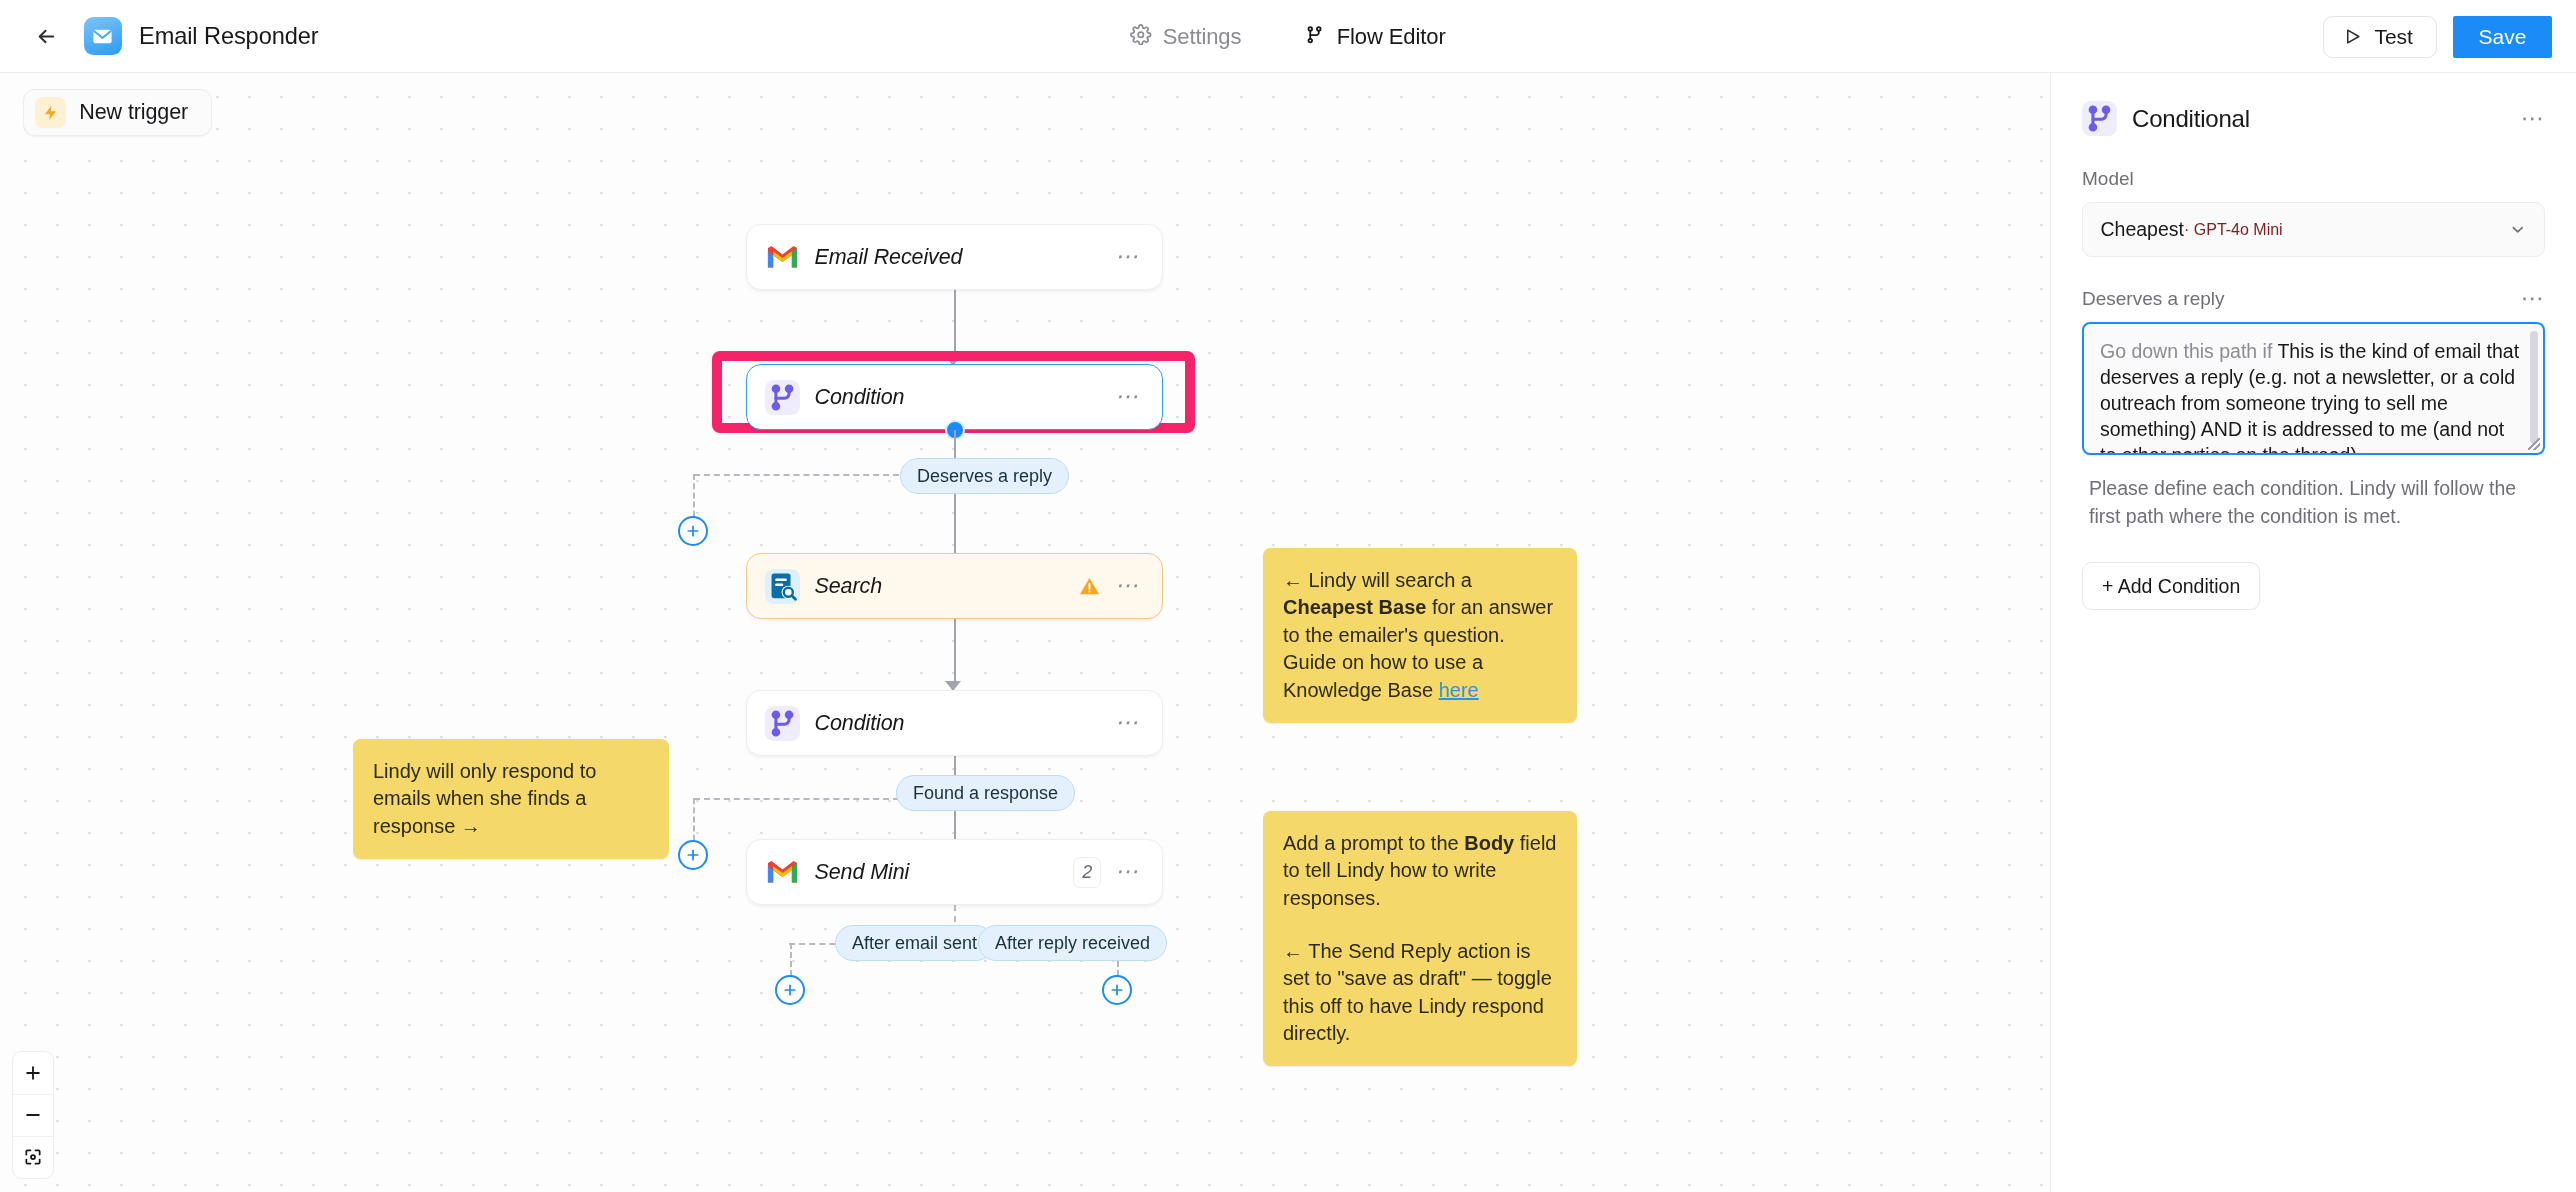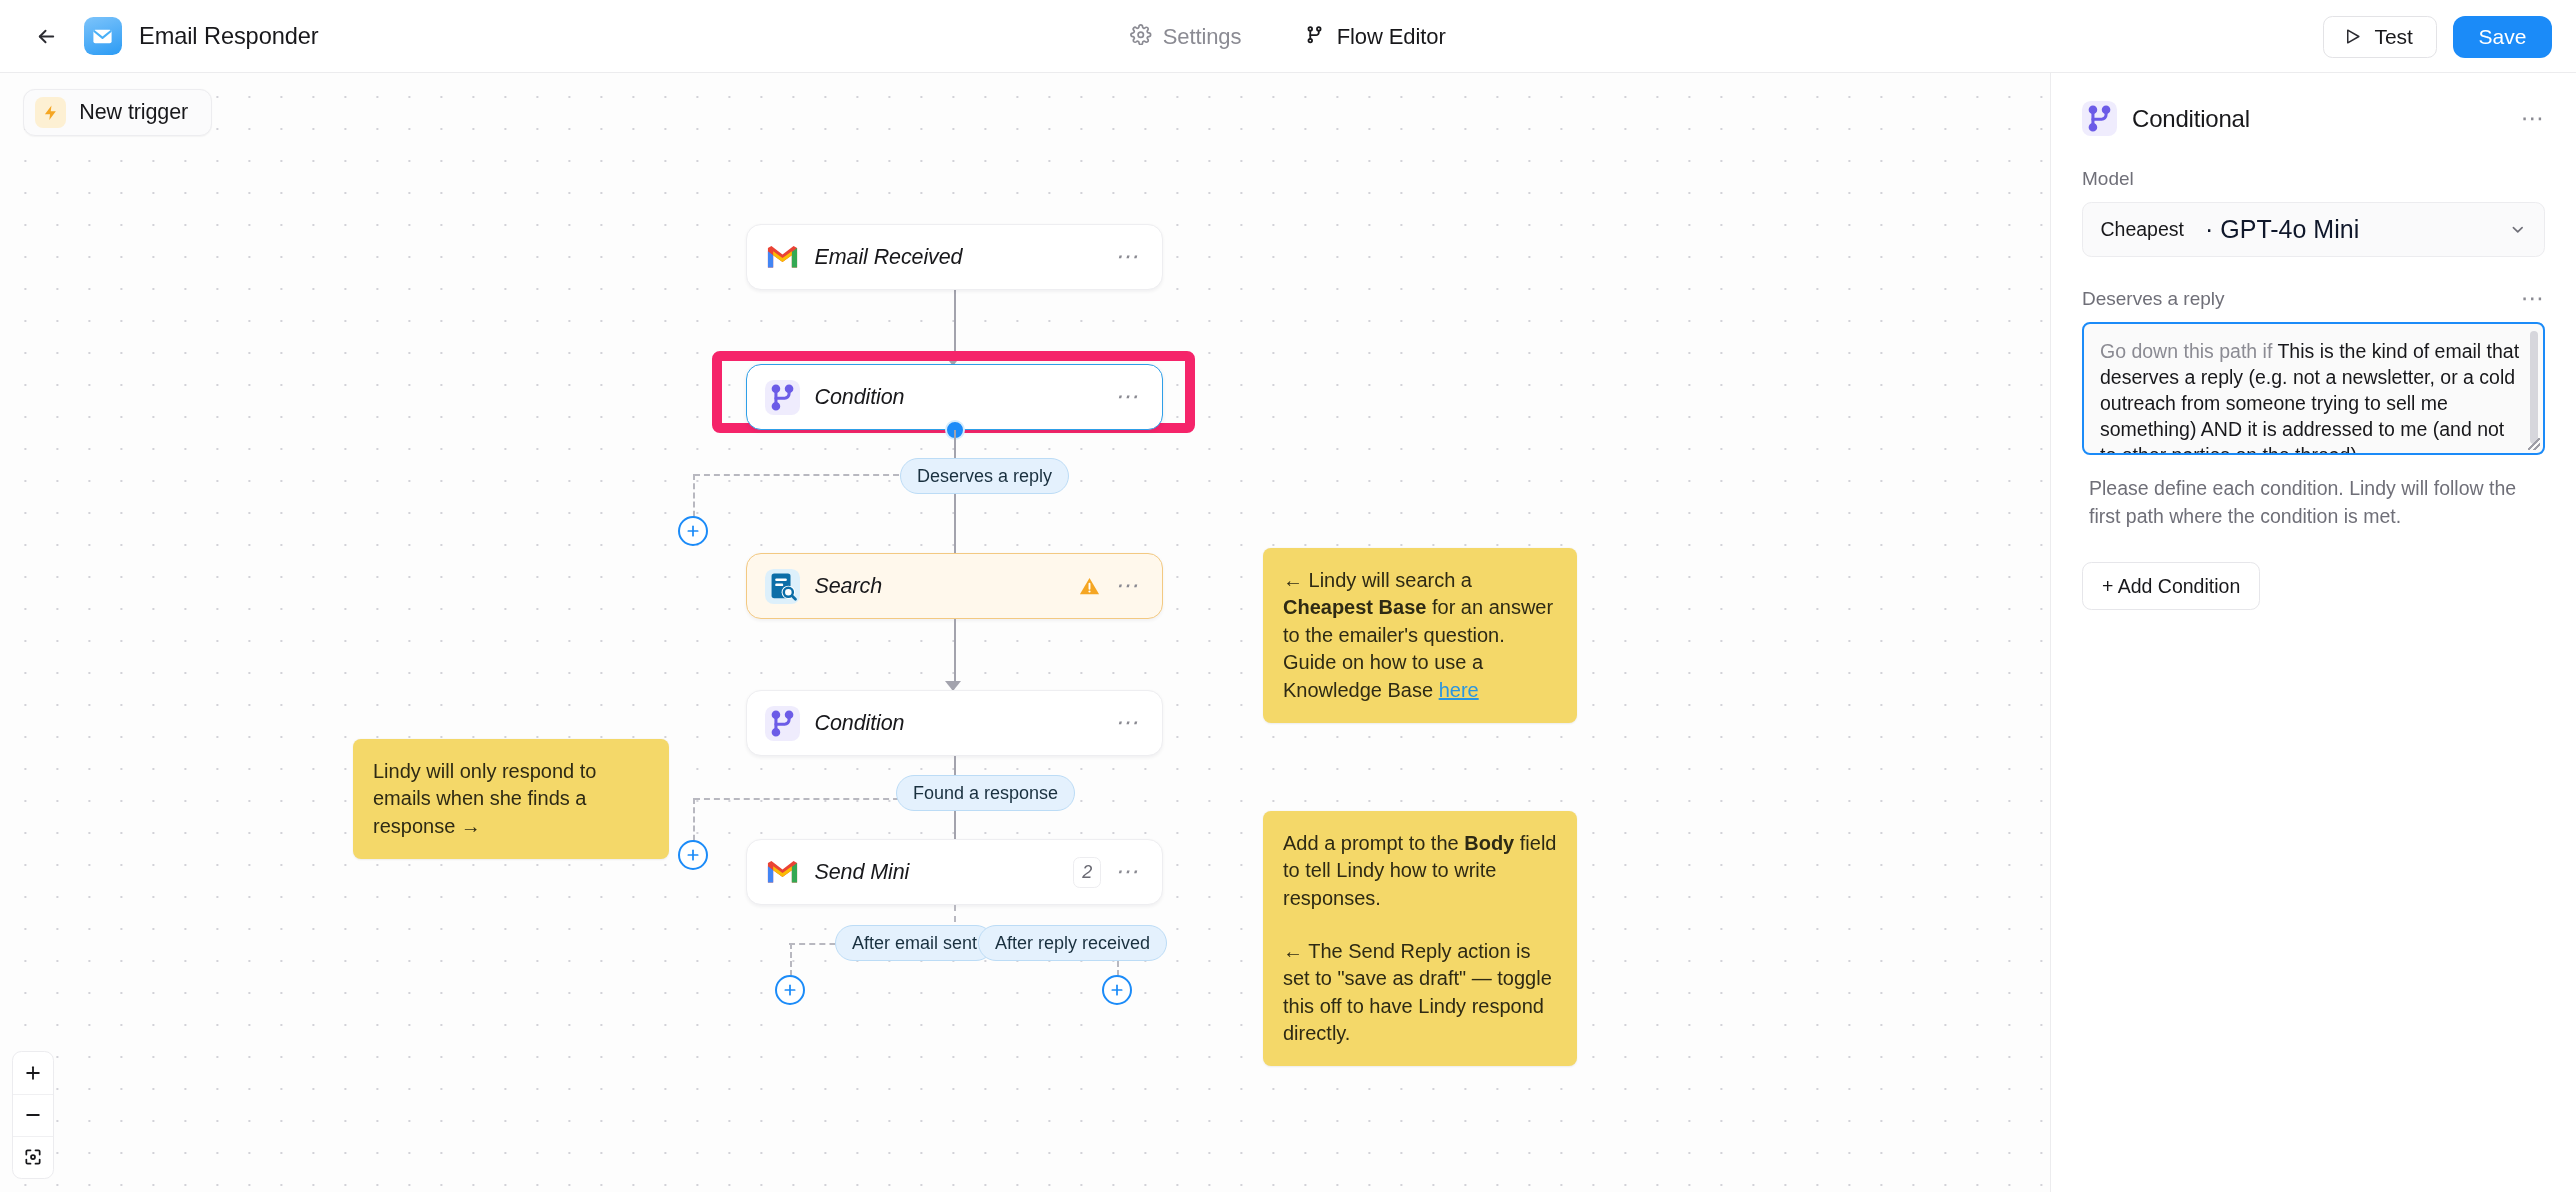--- a/index.html
+++ b/index.html
@@ -51,21 +51,21 @@
     display: flex; align-items: center; gap: 16px;
   }
   .btn-test {
     display: flex; align-items: center; gap: 12px;
     height: 42px; padding: 0 23px 0 19px;
     border: 1.3px solid #e3e3e6; border-radius: 9.4px; background: #fff;
     font-size: 21px; color: #18181b; cursor: pointer;
   }
   .btn-test svg { width: 19px; height: 19px; }
   .btn-save {
-    height: 42px; padding: 0 25.6px; border: none; border-radius: 12px;
+    height: 42px; padding: 0 25.6px; border: none; border-radius: 2px;
     background: #1b8bf8; color: #fff; font-size: 21px; cursor: pointer;
     font-family: inherit;
   }
 
   
   .body-row { display: flex; flex: 1 1 auto; min-height: 0; }
 
   
   .canvas {
     position: relative; flex: 1 1 auto; overflow: hidden;
@@ -205,21 +205,21 @@
     display:flex; align-items:center; justify-content:center; flex:0 0 35px; }
   .p-title { font-size: 24px; color: #18181b; letter-spacing: -0.2px; }
   .p-head .dots { margin-left: auto; }
 
   .field-label { font-size: 19px; color: #6f6f78; margin-bottom: 12px; }
   .select-box {
     height: 55px; border: 1.3px solid #ececef; border-radius: 9.4px; background: #fafafb;
     display: flex; align-items: center; padding: 0 17.5px; cursor: pointer;
   }
   .select-box .sv-strong { font-size: 19.5px; color: #18181b; }
-  .select-box .sv-muted { font-size: 25px; color: #0f172a; margin-left: 21px; }
+  .select-box .sv-muted { font-size: 16px; color: #7f1d1d; margin-left: 0; }
   .select-box .chev { margin-left: auto; width: 17.5px; height: 17.5px; }
 
   .cond-head { display: flex; align-items: center; margin: 31px 0 12px; }
   .cond-head .field-label { margin: 0; }
   .cond-head .dots { margin-left: auto; }
 
   .cond-area {
     position: relative; height: 133px;
     border: 2.7px solid #1b8bf8; border-radius: 8px; background: #fafafa;
     padding: 13.5px 20px 13.5px 16px; overflow: hidden;

